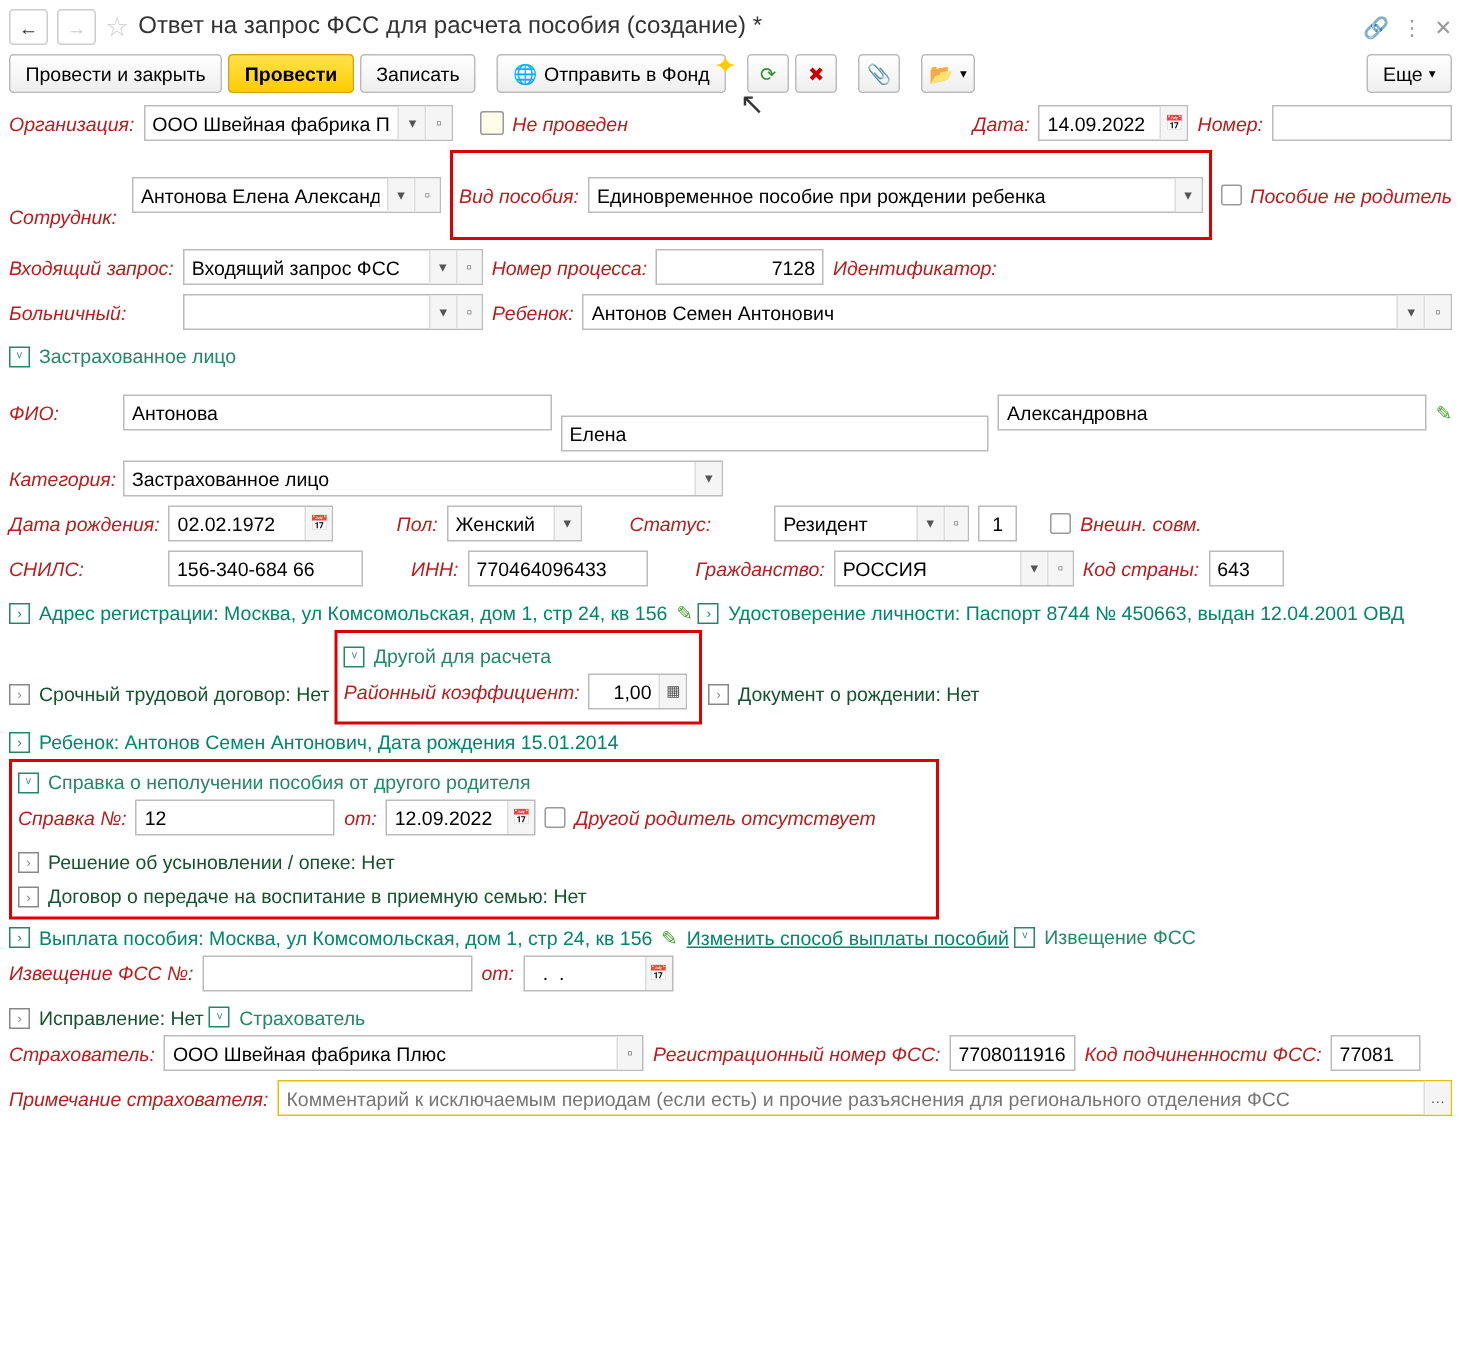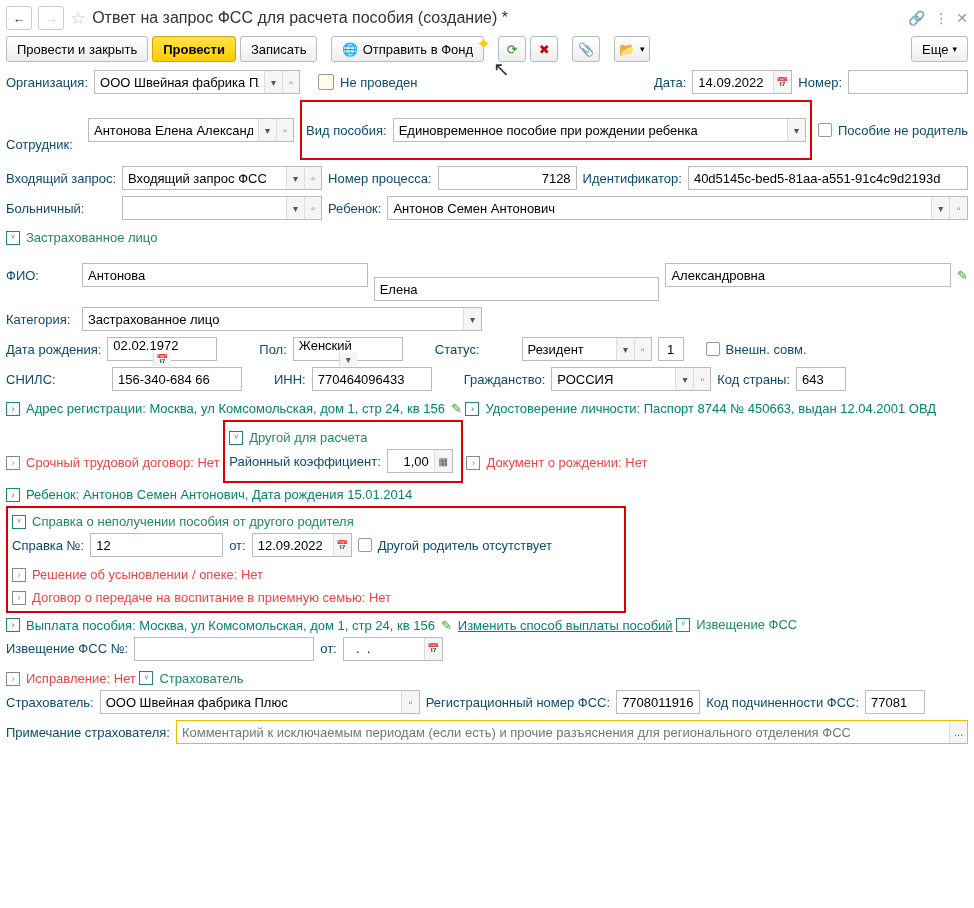--- a/index.html
+++ b/index.html
@@ -11,32 +11,32 @@
 .title { font-size: 16px; flex: 1; color: #333; }
 .header-icons { display: flex; gap: 8px; align-items: center; }
 .header-icon { color: #999; cursor: pointer; font-size: 14px; }
 .toolbar { display: flex; gap: 4px; margin-bottom: 8px; }
 .btn { height: 26px; padding: 0 10px; border: 1px solid #bbb; background: linear-gradient(#fff,#eee); border-radius: 3px; cursor: pointer; display: inline-flex; align-items: center; gap: 4px; }
 .btn.yellow { background: linear-gradient(#ffe24d,#ffcc00); border-color: #d4a400; font-weight: bold; }
 .btn.icon-only { width: 28px; padding: 0; justify-content: center; }
 .btn.more { margin-left: auto; }
 .spacer-sm { width: 6px; }
 .field-row { display: flex; align-items: center; gap: 6px; margin-bottom: 6px; flex-wrap: nowrap; }
-.label { color: #0c4a6e; white-space: nowrap; }
+.label { color: #b91c1c; white-space: nowrap; font-style: italic; }
 .input-wrap { display: inline-flex; align-items: center; border: 1px solid #bbb; background: #fff; height: 24px; }
 .input-wrap input { border: none; outline: none; padding: 0 5px; height: 22px; background: transparent; width: 100%; }
 .input-btn { width: 18px; height: 22px; border: none; border-left: 1px solid #ddd; background: #f5f5f5; cursor: pointer; display: inline-flex; align-items: center; justify-content: center; font-size: 10px; color: #555; }
 .status-icon { width: 16px; height: 16px; border: 1px solid #999; border-radius: 2px; display: inline-block; background: #fffde8; }
 .checkbox { width: 14px; height: 14px; border: 1px solid #999; border-radius: 2px; display: inline-block; cursor: pointer; }
 .red-box { border: 2px solid #d00; padding: 16px 4px; }
 .section-toggle { display: inline-flex; align-items: center; gap: 6px; margin: 4px 0; cursor: pointer; }
 .toggle-box { width: 14px; height: 14px; border: 1px solid #228866; display: inline-flex; align-items: center; justify-content: center; font-size: 9px; color: #228866; }
 .toggle-box.gray { border-color: #888; color: #888; }
 .section-label { color: #228866; }
-.section-label.gray { color: #ef4444; }
+.section-label.gray { color: #14532d; }
 .green-link { color: #00866a; }
 .pencil { color: #3a9d23; cursor: pointer; }
 .link-underline { color: #00866a; text-decoration: underline; cursor: pointer; }
 .yellow-border { border: 1px solid #e6c000 !important; }
 .cursor-img { position: absolute; pointer-events: none; font-size: 20px; z-index: 1000; }
 .row-gap { margin-top: 4px; }
 </style>
 </head>
 <body>
 
@@ -134,27 +134,24 @@
 
 
 <div class="field-row">
   <span class="label">Входящий запрос:</span>
   <div class="input-wrap" style="width:200px;">
     <input value="Входящий запрос ФСС" style="">
     <button class="input-btn">▾</button>
     <button class="input-btn">▫</button>
   </div>
   <span class="label">Номер процесса:</span>
-  <div class="input-wrap" style="width:139px;align-items:center;">
+  <div class="input-wrap" style="width:112px;align-items:center;">
     <input style="text-align: right;" value="7128">
   </div>
   <span class="label">Идентификатор:</span>
-  <div class="input-wrap" style="flex:1;">
-    <input value="40d5145c-bed5-81aa-a551-91c4c9d2193d" style="">
-  </div>
 </div>
 
 
 <div class="field-row">
   <span class="label" style="width:110px;">Больничный:</span>
   <div class="input-wrap" style="width:200px;">
     <input style="">
     <button class="input-btn">▾</button>
     <button class="input-btn">▫</button>
   </div>
@@ -189,27 +186,27 @@
 <div class="field-row">
   <span class="label" style="width:70px;">Категория:</span>
   <div class="input-wrap" style="width:400px;">
     <input value="Застрахованное лицо" style="">
     <button class="input-btn">▾</button>
   </div>
 </div>
 
 <div class="field-row">
   <span class="label">Дата рождения:</span>
-  <div class="input-wrap" style="width:110px;flex-direction:column;">
+  <div class="input-wrap" style="width:110px;">
     <input value="02.02.1972" style="">
     <button class="input-btn">📅</button>
   </div>
   <div style="width:30px;"></div>
   <span class="label">Пол:</span>
-  <div class="input-wrap" style="width:110px;flex-direction:column;">
+  <div class="input-wrap" style="width:90px;">
     <input value="Женский" style="">
     <button class="input-btn">▾</button>
   </div>
   <div style="width:20px;"></div>
   <span class="label">Статус:</span>
   <div style="width:30px;"></div>
   <div class="input-wrap" style="width:130px;">
     <input value="Резидент" style="">
     <button class="input-btn">▾</button>
     <button class="input-btn">▫</button>

